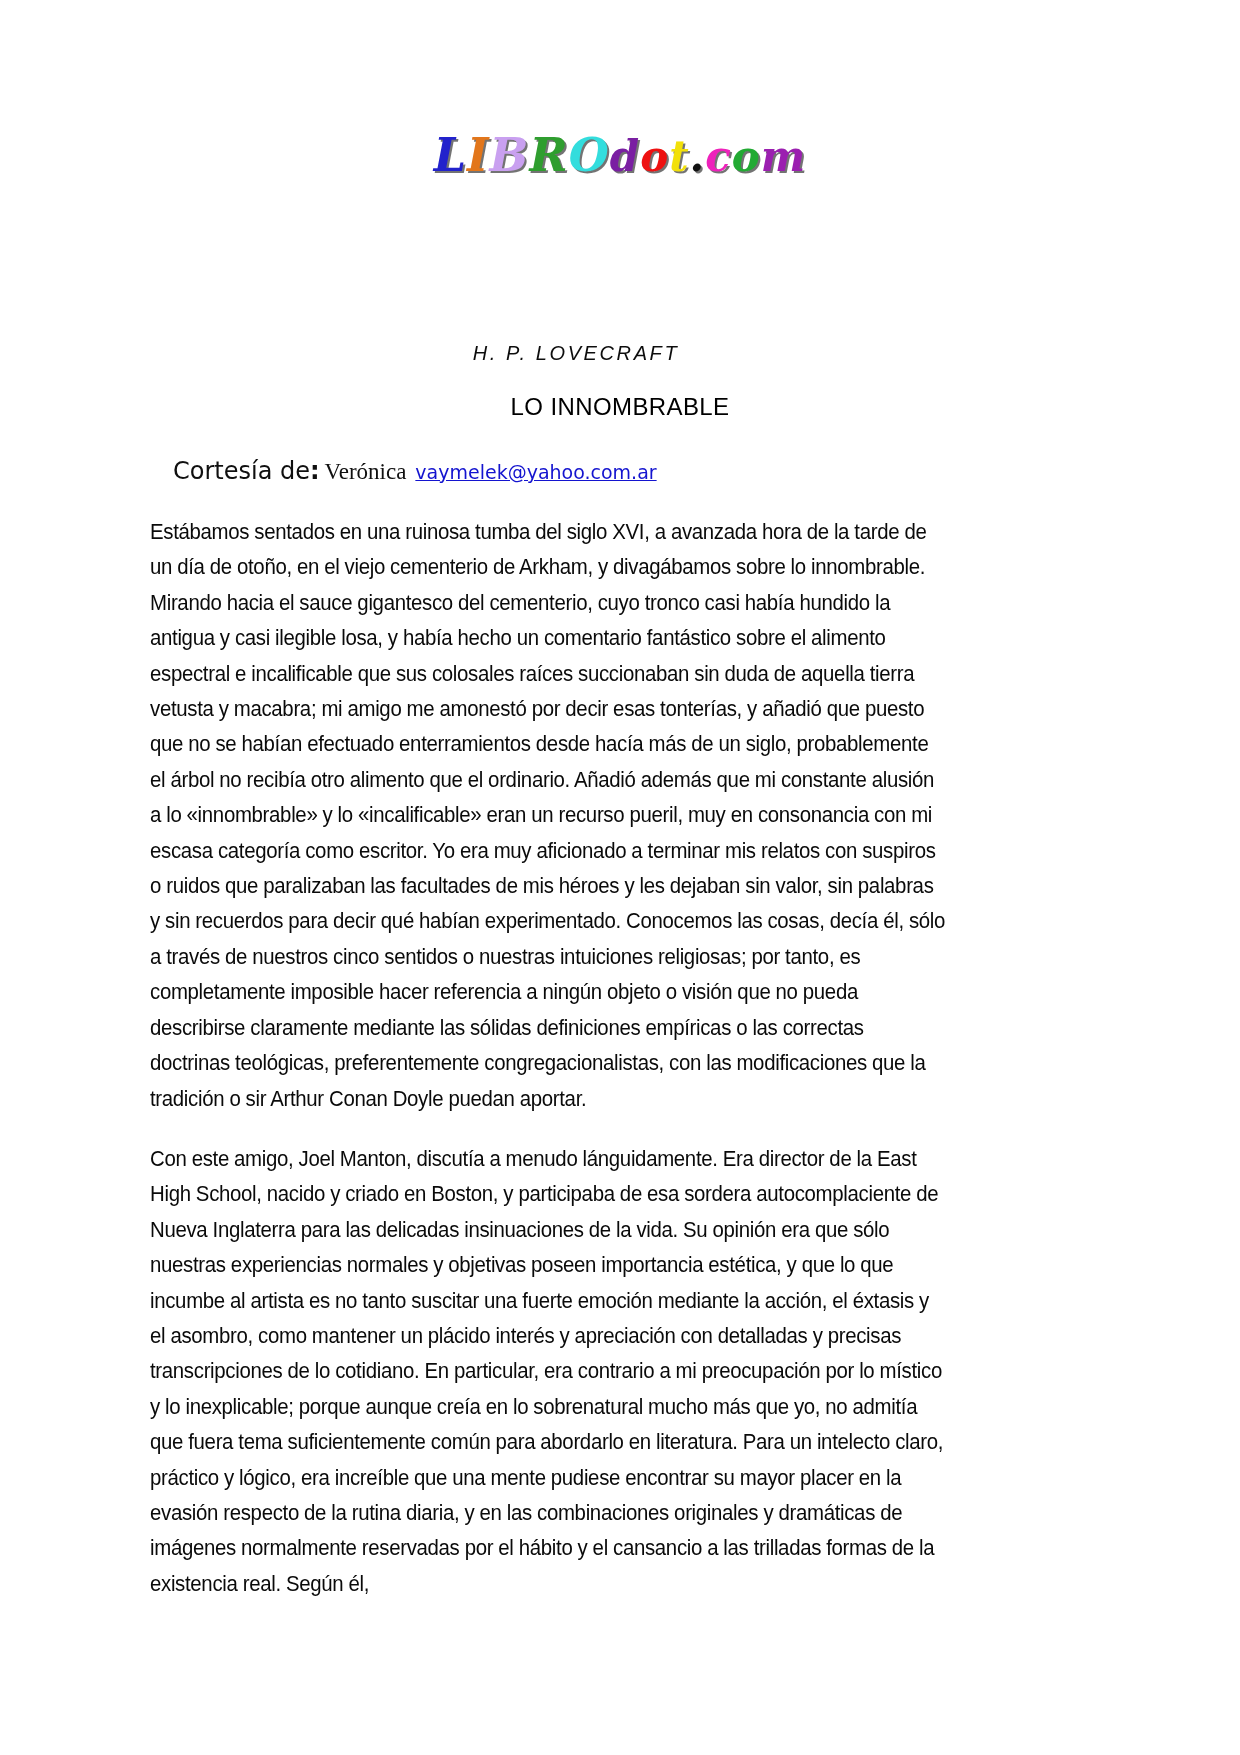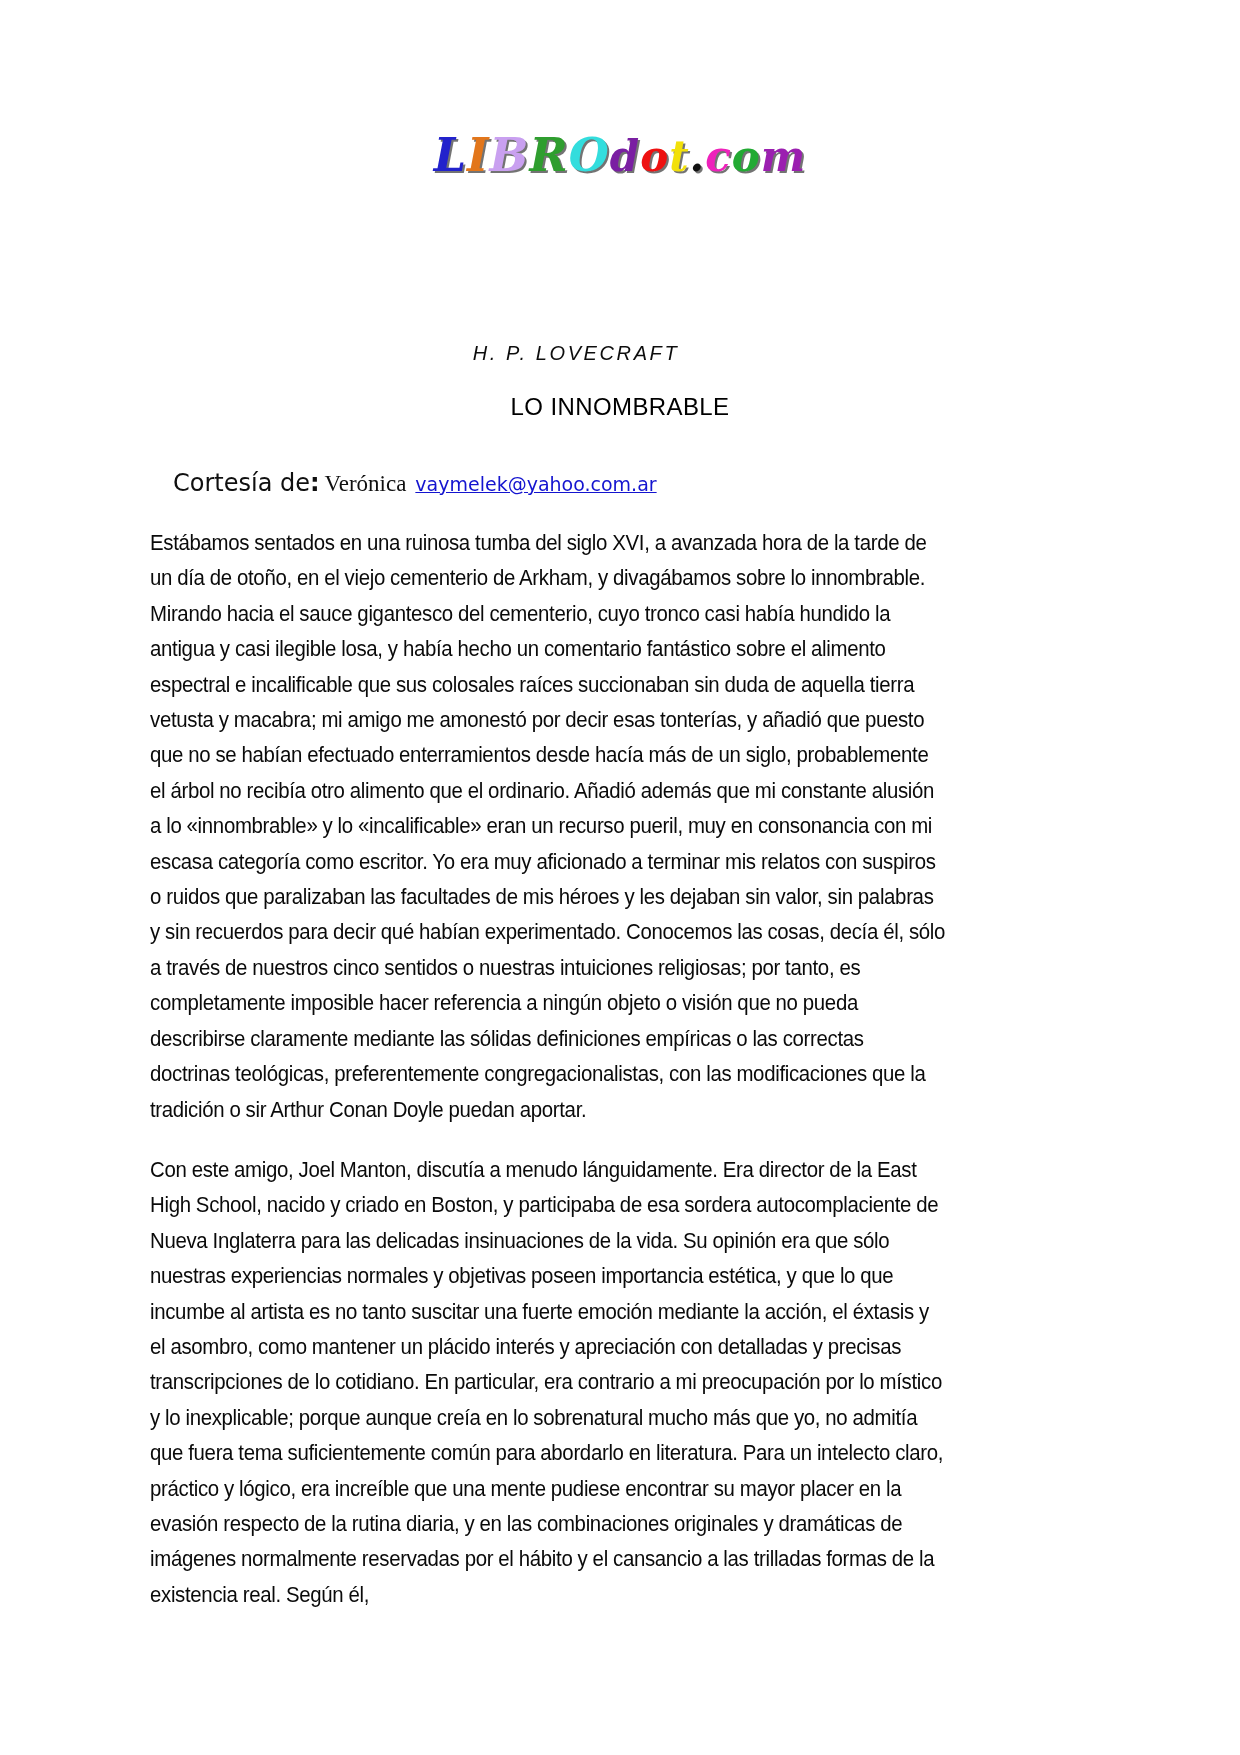--- a/index.html
+++ b/index.html
@@ -83,21 +83,20 @@
     color: #000000;
   }
 
   
   .courtesy {
     position: absolute;
     left: 173px;
     top: 457px;
     font-size: 0;
     white-space: nowrap;
-    margin-top: 12px;
   }
   .courtesy .c-label {
     font-family: "DejaVu Sans", sans-serif;
     font-size: 24px;
     color: #0f0f0f;
     vertical-align: baseline;
   }
   .courtesy .c-colon {
     font-family: "DejaVu Sans", sans-serif;
     font-size: 24px;
@@ -121,21 +120,20 @@
     padding-left: 9px;
     cursor: pointer;
   }
 
   
   .body-text {
     position: absolute;
     left: 150px;
     top: 514px;
     width: 800px;
-    margin-top: 11px;
   }
   .para {
     font-family: "Liberation Sans Narrow", "Liberation Sans", sans-serif;
     font-stretch: condensed;
     font-size: 22.3px;
     line-height: 35.4px;
     color: #0a0a0a;
     text-align: left;
     margin: 0 0 25px 0;
     letter-spacing: -0.35px;

